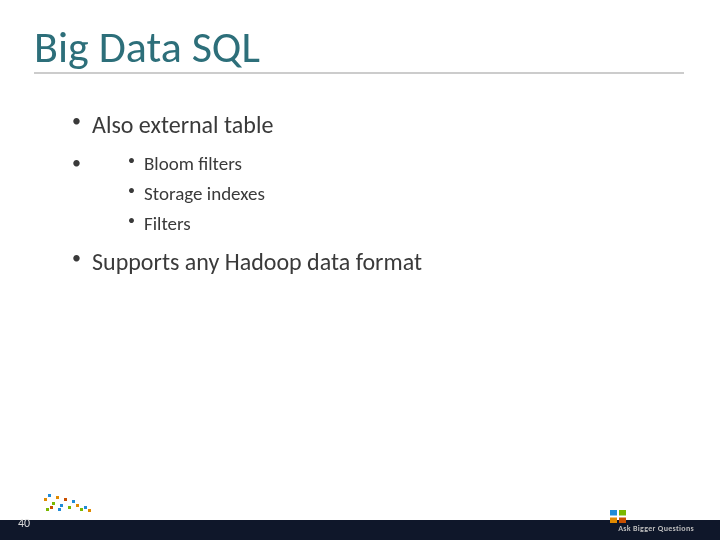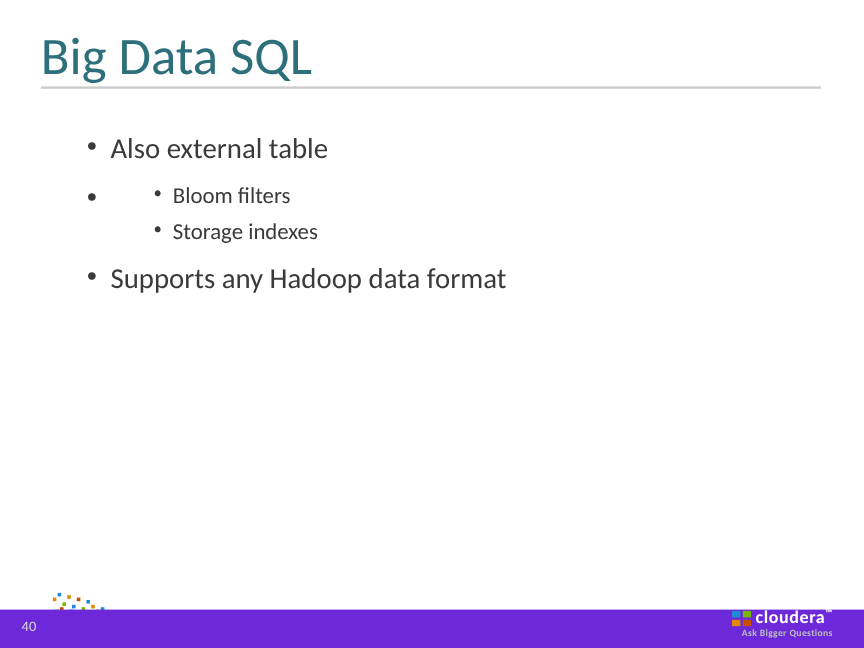--- a/index.html
+++ b/index.html
@@ -79,22 +79,22 @@
     left: 0;
     top: 0;
     font-size: 14px;
     color: #3a3a3a;
   }
   .footer {
     position: absolute;
     left: 0;
     right: 0;
     bottom: 0;
-    height: 32px;
-    background: #6d28d9;
+    height: 20px;
+    background: #0f172a;
   }
   .page-num {
     position: absolute;
     left: 18px;
     bottom: 10px;
     color: #d9d9d9;
     font-size: 12px;
   }
   .cloudera {
     position: absolute;
@@ -135,20 +135,21 @@
   <div class="title">Big Data SQL</div>
   <div class="title-rule"></div>
 
   <div class="content">
     <ul class="lvl1">
       <li><span>Also external table</span></li>
       <li>
         <ul class="lvl2">
           <li><span>Bloom filters</span></li>
           <li><span>Storage indexes</span></li>
+          <li><span>Filters</span></li>
         </ul>
       </li>
       <li><span>Supports any Hadoop data format</span></li>
     </ul>
   </div>
 
   <svg class="confetti" viewBox="0 0 100 30">
     <g>
       <rect x="0" y="16" width="3" height="3" fill="#e08a00"></rect>
       <rect x="4" y="12" width="3" height="3" fill="#1f8bd6"></rect>

